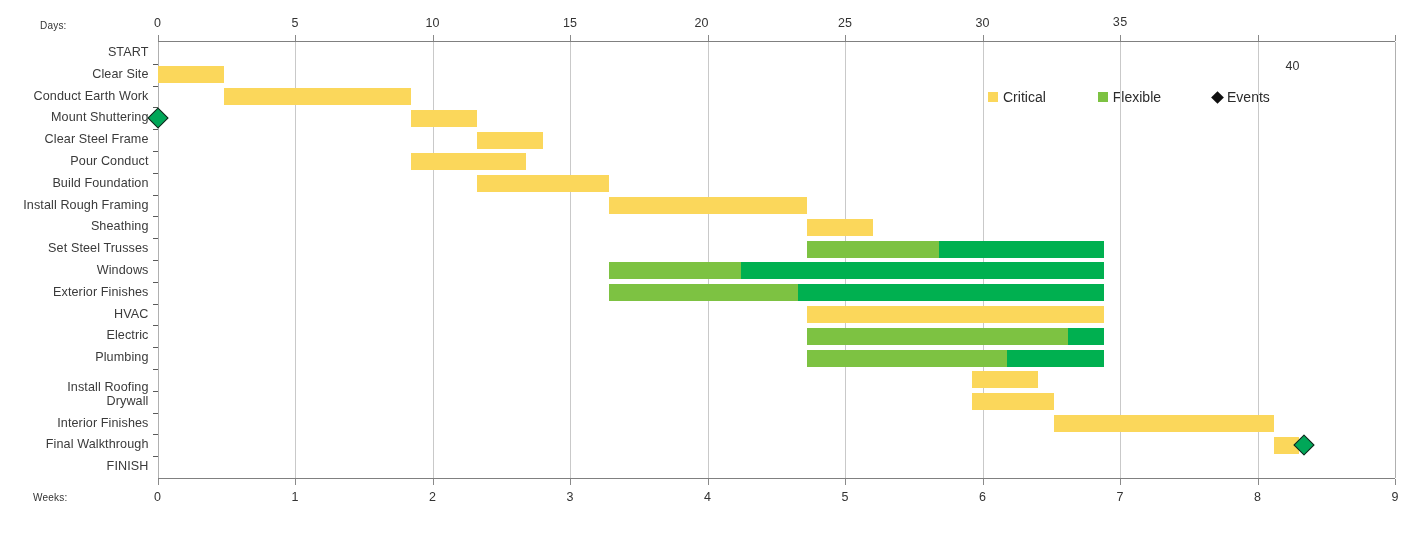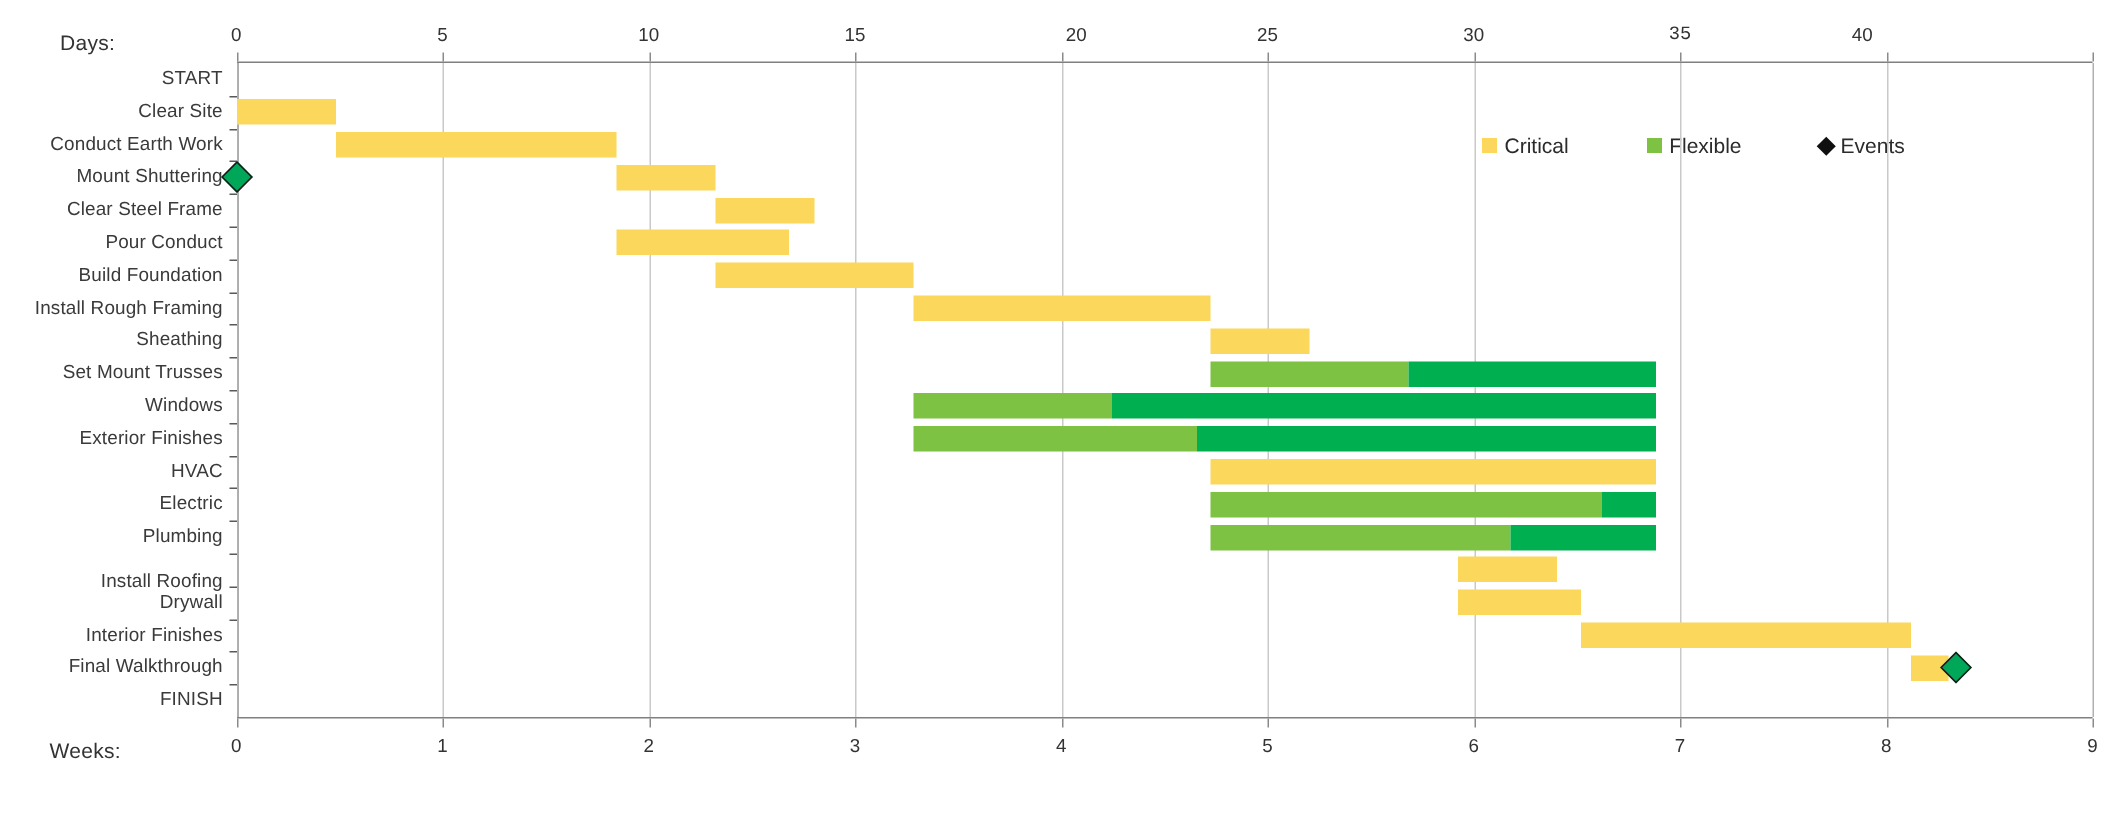--- a/index.html
+++ b/index.html
@@ -11,21 +11,21 @@
     overflow:hidden;
   }
   #gantt{
     position:relative;
     width:1412px;height:546px;
   }
 
   
   .axis-caption{
     position:absolute;
-    font-size:14px;
+    font-size:10px;
     color:#333;
     letter-spacing:.2px;
     white-space:nowrap;
   }
   #days-caption{left:40px;top:20px;}
   #weeks-caption{left:33px;top:492px;}
 
   
   #plot{
     position:absolute;
@@ -169,29 +169,29 @@
     <div id="ticks-top-layer">
         <div class="tick-top" style="left: 0px;"></div>
         <div class="tick-label top" style="left: 0px;">0</div>
         <div class="tick-top" style="left: 137.5px;"></div>
         <div class="tick-label top" style="left: 137.5px;">5</div>
         <div class="tick-top" style="left: 275px;"></div>
         <div class="tick-label top" style="left: 275px;">10</div>
         <div class="tick-top" style="left: 412.5px;"></div>
         <div class="tick-label top" style="left: 412.5px;">15</div>
         <div class="tick-top" style="left: 550px;"></div>
-        <div class="tick-label top" style="left: 560px;">20</div>
+        <div class="tick-label top" style="left: 544px;">20</div>
         <div class="tick-top" style="left: 687.5px;"></div>
         <div class="tick-label top" style="left: 687.5px;">25</div>
         <div class="tick-top" style="left: 825px;"></div>
         <div class="tick-label top" style="left: 825px;">30</div>
         <div class="tick-top" style="left: 962.5px;"></div>
         <div class="tick-label top" style="left: 962.5px; font-family: Liberation Mono, monospace;">35</div>
         <div class="tick-top" style="left: 1100px;"></div>
-        <div class="tick-label top" style="left: 1084px;">40</div>
+        <div class="tick-label top" style="left: 1135px; margin-top: 43px;">40</div>
         <div class="tick-top" style="left: 1237.5px;"></div>
         <div class="tick-label top" style="left: 1278px; font-weight: bold;">45</div>
       </div>
     <div id="ticks-bot-layer">
         <div class="tick-bottom" style="left: 0px;"></div>
         <div class="tick-label bottom" style="left: 0px;">0</div>
         <div class="tick-bottom" style="left: 137.5px;"></div>
         <div class="tick-label bottom" style="left: 137.5px;">1</div>
         <div class="tick-bottom" style="left: 275px;"></div>
         <div class="tick-label bottom" style="left: 275px;">2</div>
@@ -221,21 +221,21 @@
         <div class="cat-label" style="top: 91.1px;">Clear Steel Frame</div>
         <div class="cat-tick" style="top: 87.2px;"></div>
         <div class="cat-label" style="top: 112.9px;">Pour Conduct</div>
         <div class="cat-tick" style="top: 109px;"></div>
         <div class="cat-label" style="top: 134.7px;">Build Foundation</div>
         <div class="cat-tick" style="top: 130.8px;"></div>
         <div class="cat-label" style="top: 156.5px;">Install Rough Framing</div>
         <div class="cat-tick" style="top: 152.6px;"></div>
         <div class="cat-label" style="top: 178.3px;">Sheathing</div>
         <div class="cat-tick" style="top: 174.4px;"></div>
-        <div class="cat-label" style="top: 200.1px;">Set Mount Trusses</div>
+        <div class="cat-label" style="top: 200.1px;">Set Steel Trusses</div>
         <div class="cat-tick" style="top: 196.2px;"></div>
         <div class="cat-label" style="top: 221.9px;">Windows</div>
         <div class="cat-tick" style="top: 218px;"></div>
         <div class="cat-label" style="top: 243.7px;">Exterior Finishes</div>
         <div class="cat-tick" style="top: 239.8px;"></div>
         <div class="cat-label" style="top: 265.5px;">HVAC</div>
         <div class="cat-tick" style="top: 261.6px;"></div>
         <div class="cat-label" style="top: 287.3px; text-align: right;">Electric</div>
         <div class="cat-tick" style="top: 283.4px;"></div>
         <div class="cat-label" style="top: 309.1px;">Plumbing</div>

